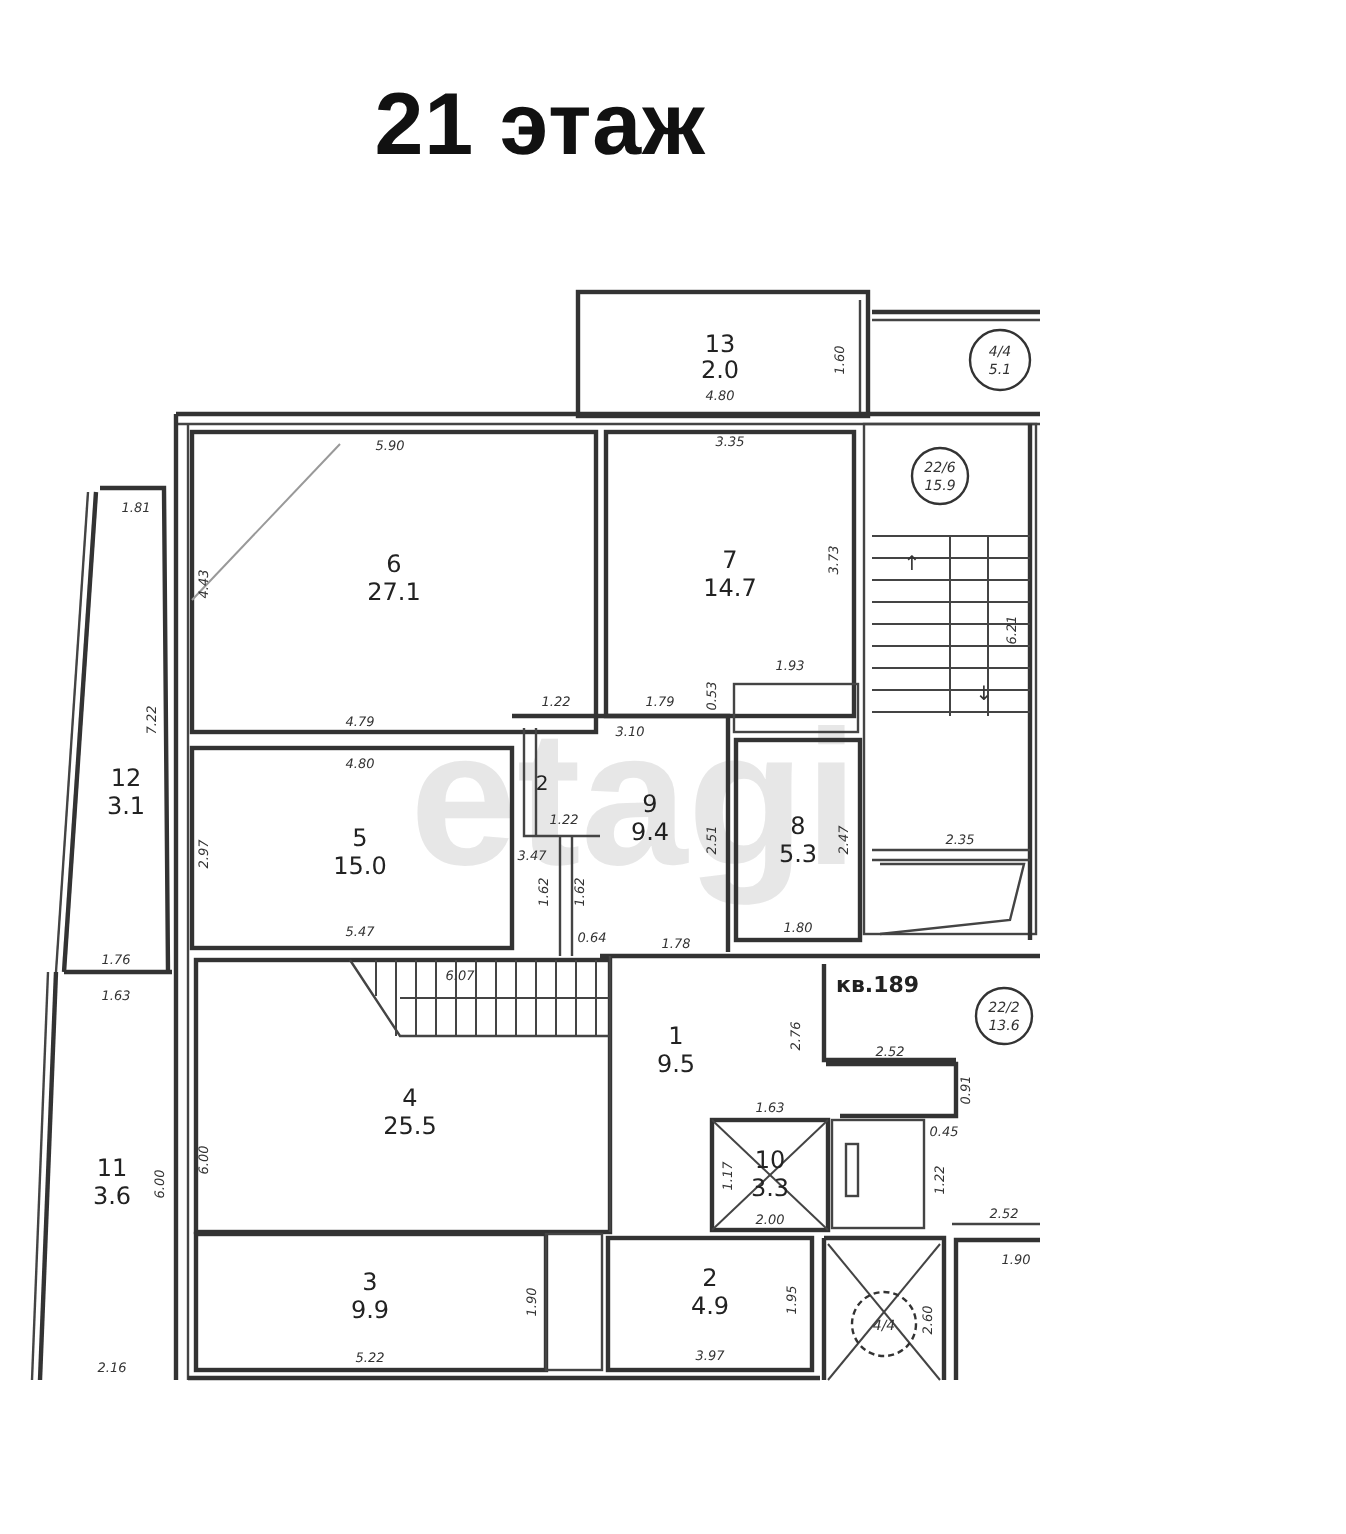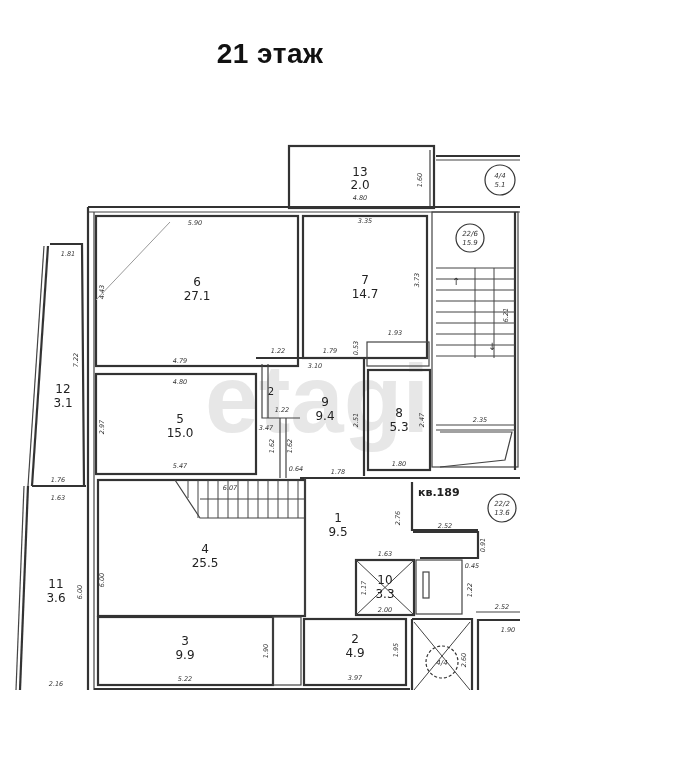--- a/index.html
+++ b/index.html
@@ -1,17 +1,17 @@
 <!DOCTYPE html>
 <html><head>
 <meta charset="utf-8">
 <style>
   html, body { margin: 0; padding: 0; background: #ffffff; }
   body { width: 673px; height: 767px; position: relative; overflow: hidden; font-family: "DejaVu Sans", sans-serif; }
-  .title { position: absolute; left: 0; top: 38px; width: 540px; text-align: center; font-family: "Liberation Sans", sans-serif; font-weight: bold; font-size: 28px; color: #111; letter-spacing: 0.5px; }
+  .title { position: absolute; left: 0; top: 38px; width: 540px; text-align: center; font-family: "Liberation Sans", sans-serif; font-weight: bold; font-size: 44px; color: #111; letter-spacing: 0.5px; }
   svg.plan { position: absolute; left: 0; top: 0; }
   .wall { fill: none; stroke: #333; stroke-width: 2.2; }
   .wall-thin { fill: none; stroke: #444; stroke-width: 1.2; }
   .hatch { stroke: #444; stroke-width: 1; fill: none; }
   .rnum { font-family: "DejaVu Sans", sans-serif; font-size: 12px; fill: #222; text-anchor: middle; }
   .rarea { font-family: "DejaVu Sans", sans-serif; font-size: 12px; fill: #222; text-anchor: middle; }
   .dim { font-family: "DejaVu Sans", sans-serif; font-size: 6.5px; fill: #333; text-anchor: middle; font-style: italic; }
   .watermark { font-family: "Liberation Sans", sans-serif; font-weight: bold; font-size: 96px; fill: #d4d4d4; opacity: 0.55; }
   .label-sm { font-family: "DejaVu Sans", sans-serif; font-size: 11px; font-weight: bold; fill: #222; }
   .circle-mark { fill: none; stroke: #333; stroke-width: 1.2; }

